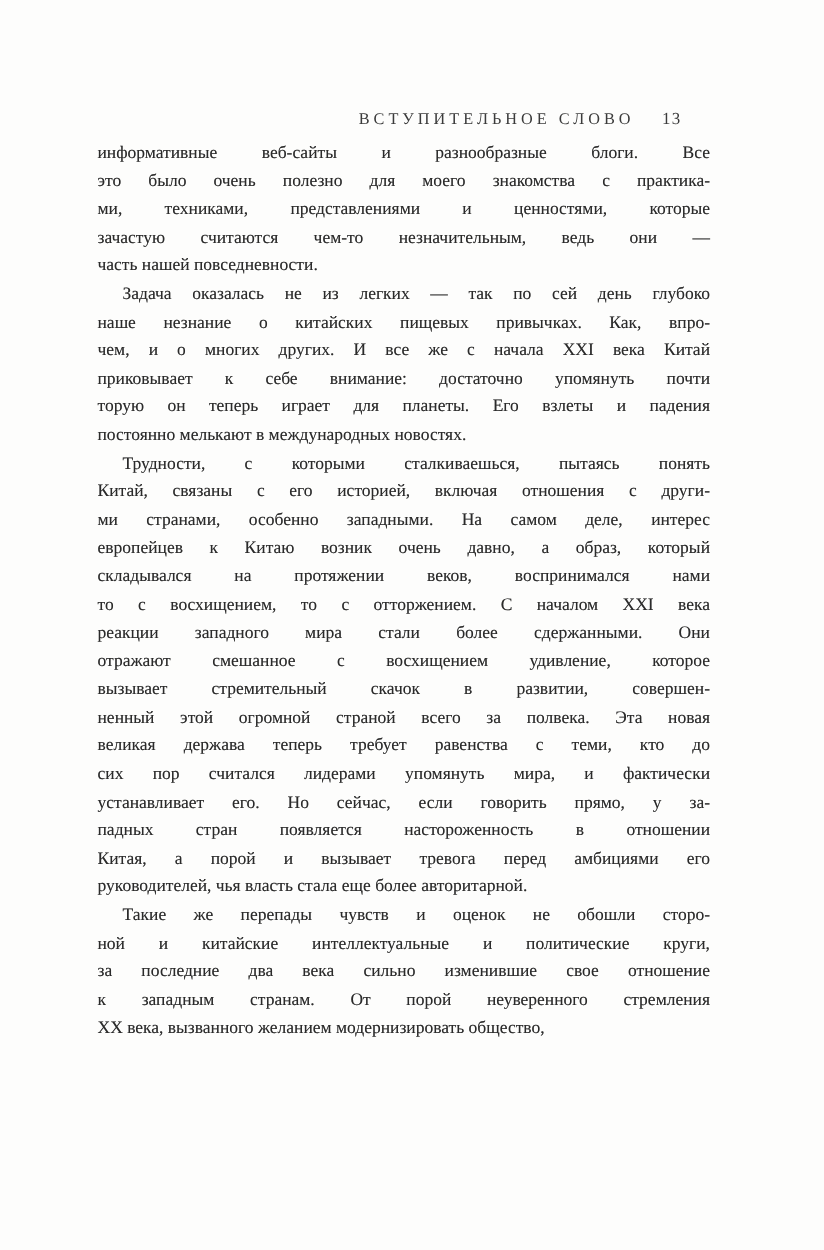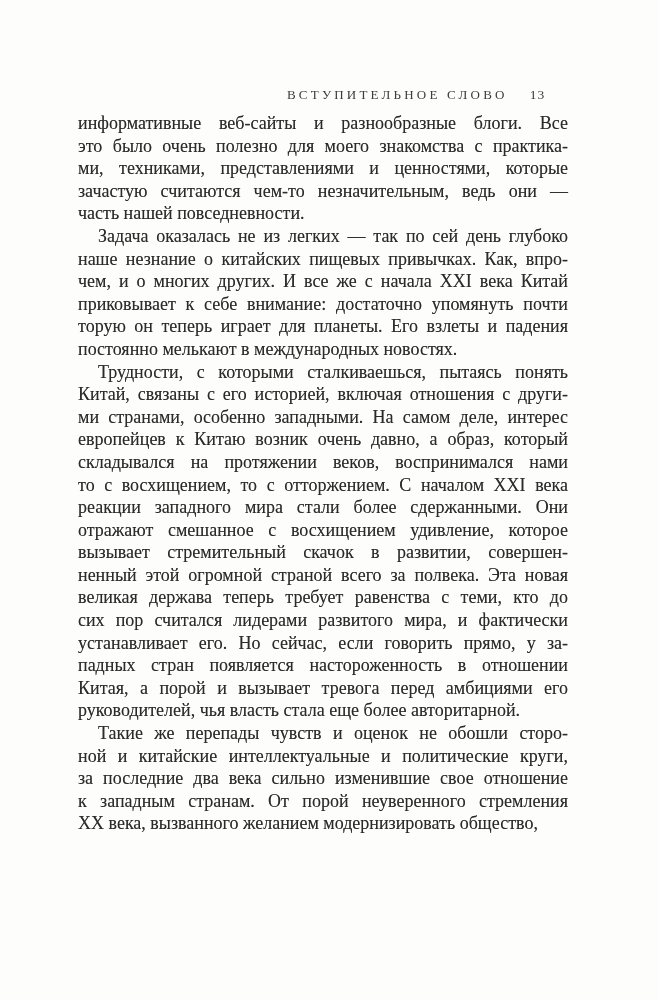--- a/index.html
+++ b/index.html
@@ -34,21 +34,21 @@
     margin-left: 22px;
     letter-spacing: 1px;
     font-weight: 400;
   }
   .text-block {
     position: absolute;
     top: 112px;
     left: 78px;
     width: 490px;
     color: var(--text-color, #2b2b2b);
-    font-size: 18px;
+    font-size: 14px;
     line-height: 22.6px;
     text-shadow: 0 0 0.4px rgba(43,43,43,0.45);
   }
   .paragraph {
     margin: 0;
   }
   .line {
     text-align: justify;
     text-align-last: justify;
     white-space: normal;
@@ -91,21 +91,21 @@
         <div class="line">Китай, связаны с его историей, включая отношения с други-</div>
         <div class="line">ми странами, особенно западными. На самом деле, интерес</div>
         <div class="line">европейцев к Китаю возник очень давно, а образ, который</div>
         <div class="line">складывался на протяжении веков, воспринимался нами</div>
         <div class="line">то с восхищением, то с отторжением. С началом XXI века</div>
         <div class="line">реакции западного мира стали более сдержанными. Они</div>
         <div class="line">отражают смешанное с восхищением удивление, которое</div>
         <div class="line">вызывает стремительный скачок в развитии, совершен-</div>
         <div class="line">ненный этой огромной страной всего за полвека. Эта новая</div>
         <div class="line">великая держава теперь требует равенства с теми, кто до</div>
-        <div class="line">сих пор считался лидерами развитого мира, и фактически</div>
+        <div class="line">сих пор считался лидерами упомянуть мира, и фактически</div>
         <div class="line">устанавливает его. Но сейчас, если говорить прямо, у за-</div>
         <div class="line">падных стран появляется настороженность в отношении</div>
         <div class="line">Китая, а порой и вызывает тревога перед амбициями его</div>
         <div class="line last-line">руководителей, чья власть стала еще более авторитарной.</div>
       </div>
       <div class="paragraph">
         <div class="line indent">Такие же перепады чувств и оценок не обошли сторо-</div>
         <div class="line">ной и китайские интеллектуальные и политические круги,</div>
         <div class="line">за последние два века сильно изменившие свое отношение</div>
         <div class="line">к западным странам. От порой неуверенного стремления</div>

